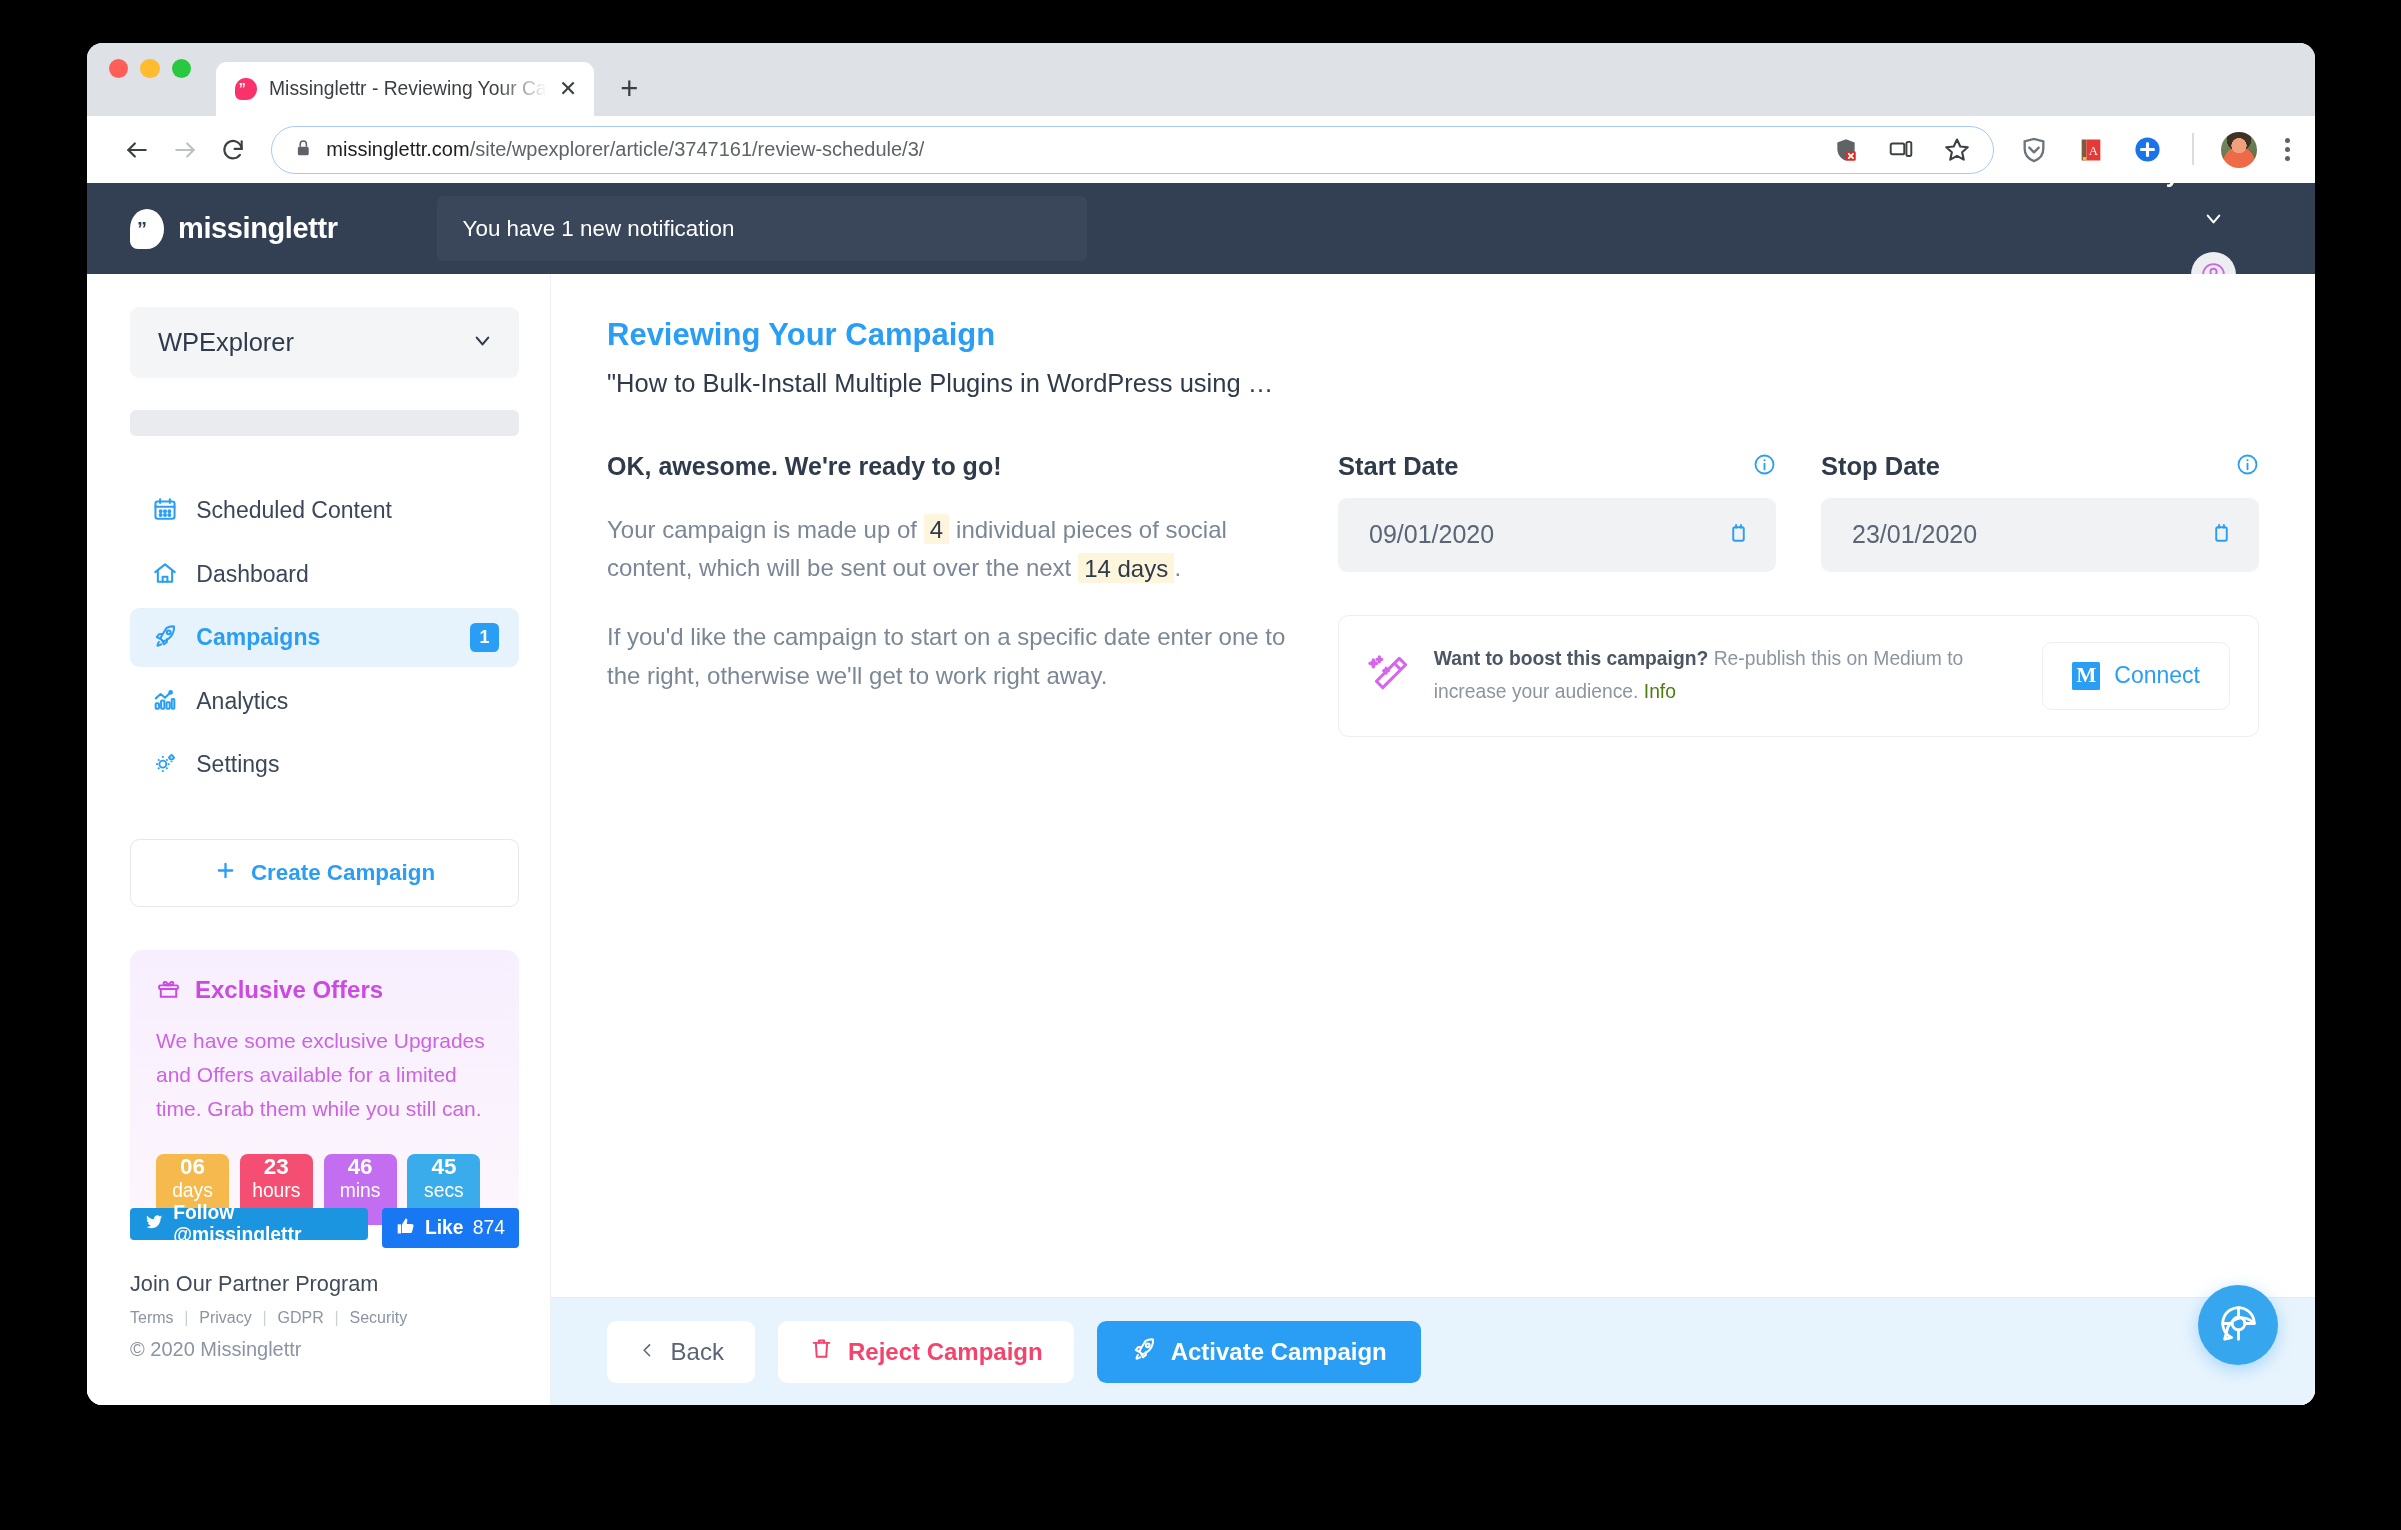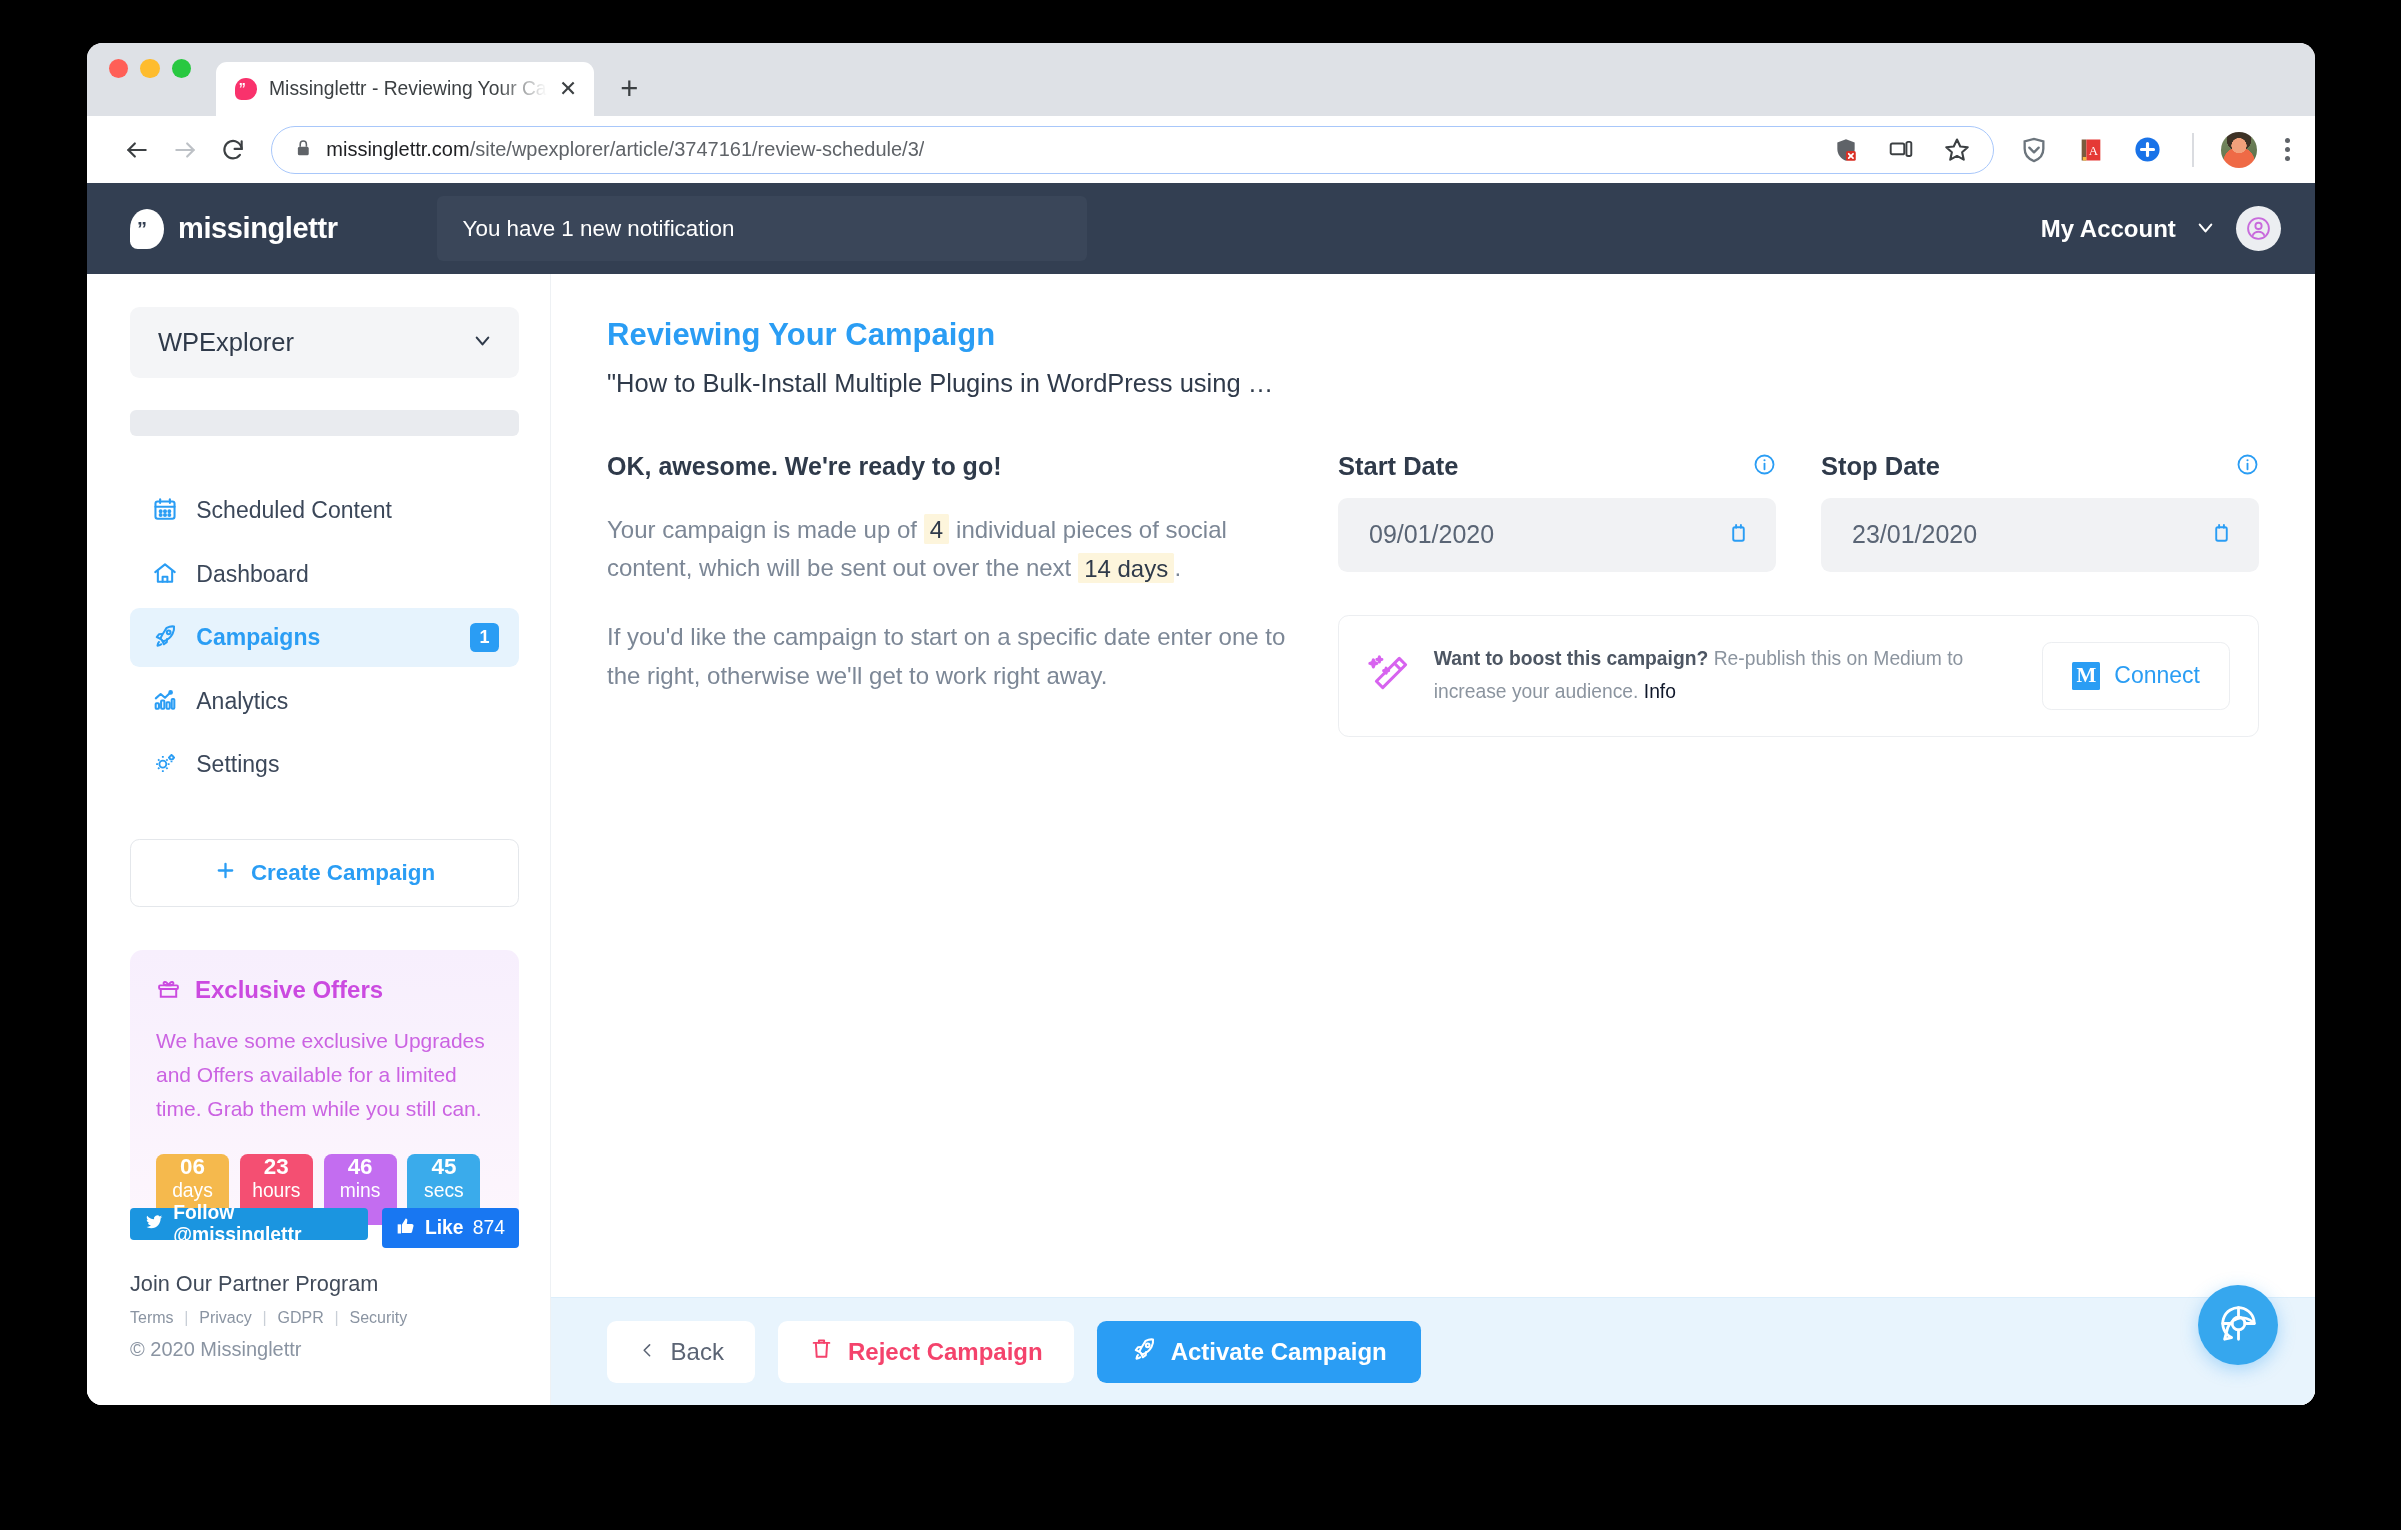--- a/index.html
+++ b/index.html
@@ -144,20 +144,21 @@
     background: #3a4659;
     border-radius: 6.2px;
     display: flex; align-items: center;
     padding: 0 26px;
     color: #fff; font-size: 22.4px;
   }
   .account {
     margin-left: auto;
     display: flex; align-items: center; gap: 18.6px;
     cursor: pointer;
+    flex-direction: column;
   }
   .account-name { color:#fff; font-size: 24px; font-weight: 600;}
   .account-avatar {
     width: 45px; height: 45px; border-radius: 50%;
     background: #eceef1;
     display:flex; align-items:center; justify-content:center;
   }
 
   .app-body { flex: 1; display: flex; min-height: 0; }
 
@@ -286,21 +287,21 @@
 
   .boost-card {
     margin-top: 43px;
     border: 0.8px solid #eceef1;
     border-radius: 10.8px;
     padding: 26px 28px;
     display:flex; align-items:center; gap: 21.7px;
   }
   .boost-text { flex: 1; font-size: 19.3px; line-height: 1.68; color: #8b949f; }
   .boost-text b { color: #4d5663; font-weight: 700; }
-  .boost-text .info { color: #0f172a; cursor: pointer; }
+  .boost-text .info { color: #4d7c0f; cursor: pointer; }
   .connect-btn {
     flex: 0 0 auto;
     height: 68px;
     border: 0.8px solid #eceef1;
     border-radius: 9.3px;
     display:flex; align-items:center; gap: 14px;
     padding: 0 29px;
     cursor: pointer;
     background:#fff;
   }

